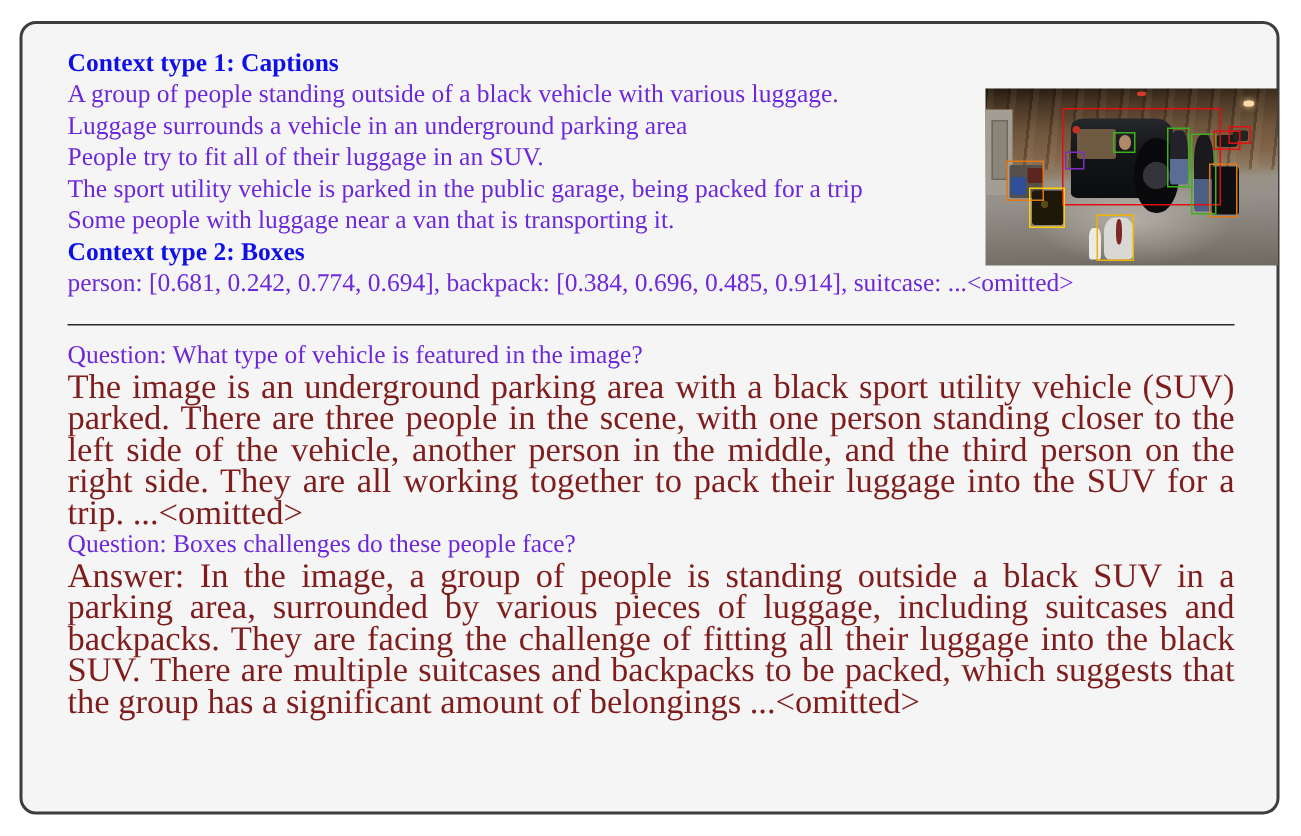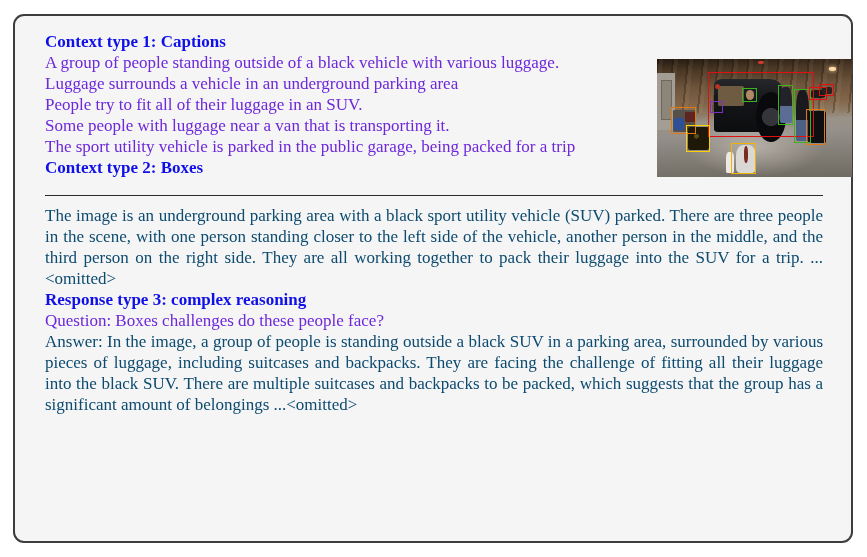--- a/index.html
+++ b/index.html
@@ -25,22 +25,22 @@
     font-weight: bold;
     color: #0f0fe8;
     white-space: nowrap;
   }
   .line {
     font-size: 17px; line-height: 21px;
     color: #6d28d9;
     white-space: nowrap;
   }
   .para {
-    font-size: 17px; line-height: 21px;
-    color: #0c4a6e;
+    font-size: 23px; line-height: 21px;
+    color: #7f1d1d;
     text-align: justify;
   }
   .divider {
     border: none;
     border-top: 1.6px solid #2a2a2a;
     margin: 17px 0 9px 0;
   }
   
   .photo {
     position: absolute;
@@ -101,25 +101,26 @@
           <div class="bbox" style="left: 76.4%; top: 42.4%; width: 9.7%; height: 30.5%; border-color: rgb(224, 120, 24);"></div>
           <div class="bbox" style="left: 77.9%; top: 23.7%; width: 9.2%; height: 11%; border-color: rgb(224, 16, 16);"></div>
           <div class="bbox" style="left: 83.1%; top: 21.2%; width: 7.7%; height: 10.2%; border-color: rgb(224, 16, 16);"></div>
         </div>
     </div>
 
     <div class="heading">Context type 1: Captions</div>
     <div class="line">A group of people standing outside of a black vehicle with various luggage.</div>
     <div class="line">Luggage surrounds a vehicle in an underground parking area</div>
     <div class="line">People try to fit all of their luggage in an SUV.</div>
+    <div class="line">The sport utility vehicle is parked in the public garage, being packed for a trip</div>
     <div class="line">Some people with luggage near a van that is transporting it.</div>
-    <div class="line">The sport utility vehicle is parked in the public garage, being packed for a trip</div>
     <div class="heading">Context type 2: Boxes</div>
+    <div class="line">person: [0.681, 0.242, 0.774, 0.694], backpack: [0.384, 0.696, 0.485, 0.914], suitcase: ...&lt;omitted&gt;</div>
 
     <hr class="divider">
 
+    <div class="line">Question: What type of vehicle is featured in the image?</div>
     <div class="para">The image is an underground parking area with a black sport utility vehicle (SUV) parked. There are three people in the scene, with one person standing closer to the left side of the vehicle, another person in the middle, and the third person on the right side. They are all working together to pack their luggage into the SUV for a trip. ...&lt;omitted&gt;</div>
-    <div class="heading">Response type 3: complex reasoning</div>
     <div class="line">Question: Boxes challenges do these people face?</div>
     <div class="para">Answer: In the image, a group of people is standing outside a black SUV in a parking area, surrounded by various pieces of luggage, including suitcases and backpacks. They are facing the challenge of fitting all their luggage into the black SUV. There are multiple suitcases and backpacks to be packed, which suggests that the group has a significant amount of belongings ...&lt;omitted&gt;</div>
 
   </div>
 </div>
 
 </body></html>

